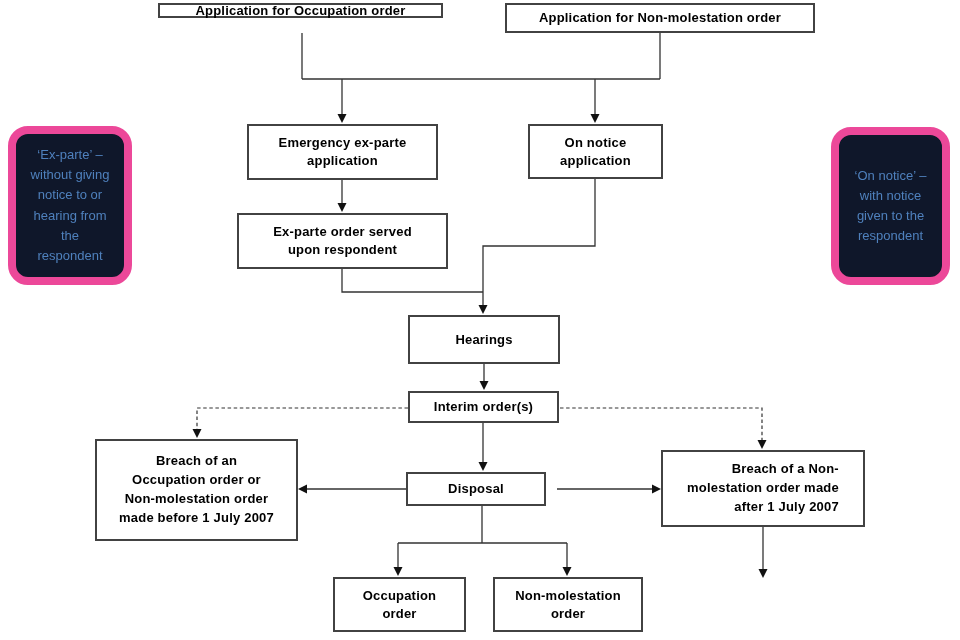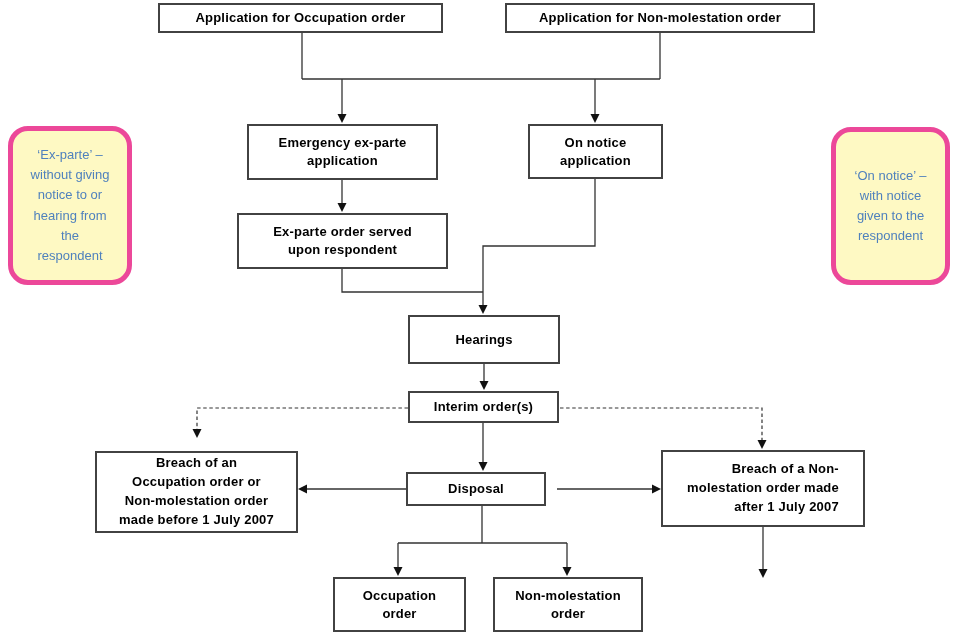--- a/index.html
+++ b/index.html
@@ -12,21 +12,21 @@
     position:absolute; box-sizing:border-box;
     background:#ffffff; border:2px solid #424242;
     display:flex; align-items:center; justify-content:center;
     text-align:center; color:#000000;
     font-weight:bold; font-size:13px; line-height:1.35;
     letter-spacing:0.2px; white-space:pre-line;
   }
   .node.thin { border-width:1.5px; }
   .callout {
     position:absolute; box-sizing:border-box;
-    background:#fef9c3; border:5px solid #ec4899; border-radius:20px;
+    background:#0f172a; border:8px solid #ec4899; border-radius:20px;
     display:flex; align-items:center; justify-content:center;
     text-align:center; color:#4f81bd;
     font-size:13px; line-height:1.55; white-space:pre-line;
   }
 </style>
 </head>
 <body>
 
 <div class="stage">
 
@@ -59,40 +59,40 @@
       <polygon points="192.5,429 201.5,429 197,438"></polygon>
       <polygon points="757.5,440 766.5,440 762,449"></polygon>
       <polygon points="307,484.5 307,493.5 298,489"></polygon>
       <polygon points="652,484.5 652,493.5 661,489"></polygon>
       <polygon points="393.5,567 402.5,567 398,576"></polygon>
       <polygon points="562.5,567 571.5,567 567,576"></polygon>
       <polygon points="758.5,569 767.5,569 763,578"></polygon>
     </g>
   </svg>
 
-  <div class="node" style="left:158px; top:3px; width:285px; height:30px;">Application for Occupation order</div>
+  <div class="node" style="left:158px; top:3px; width:285px; height:15px;">Application for Occupation order</div>
 
   <div class="node" style="left:505px; top:3px; width:310px; height:30px;">Application for Non-molestation order</div>
 
   <div class="node" style="left:247px; top:124px; width:191px; height:56px;">Emergency ex-parte
 application</div>
 
   <div class="node" style="left:528px; top:124px; width:135px; height:55px;">On notice
 application</div>
 
   <div class="node" style="left:237px; top:213px; width:211px; height:56px;">Ex-parte order served
 upon respondent</div>
 
   <div class="node" style="left:408px; top:315px; width:152px; height:49px;">Hearings</div>
 
   <div class="node" style="left:408px; top:391px; width:151px; height:32px;">Interim order(s)</div>
 
   <div class="node" style="left:406px; top:472px; width:140px; height:34px;">Disposal</div>
 
-  <div class="node" style="left:95px; top:439px; width:203px; height:82px; line-height:1.45;margin-top:12px;">Breach of an
+  <div class="node" style="left:95px; top:439px; width:203px; height:102px; line-height:1.45;">Breach of an
 Occupation order or
 Non-molestation order
 made before 1 July 2007</div>
 
   <div class="node" style="left:661px; top:450px; width:204px; height:77px; line-height:1.45;text-align:right;">Breach of a Non-
 molestation order made
 after 1 July 2007</div>
 
   <div class="node" style="left:333px; top:577px; width:133px; height:55px;">Occupation
 order</div>

